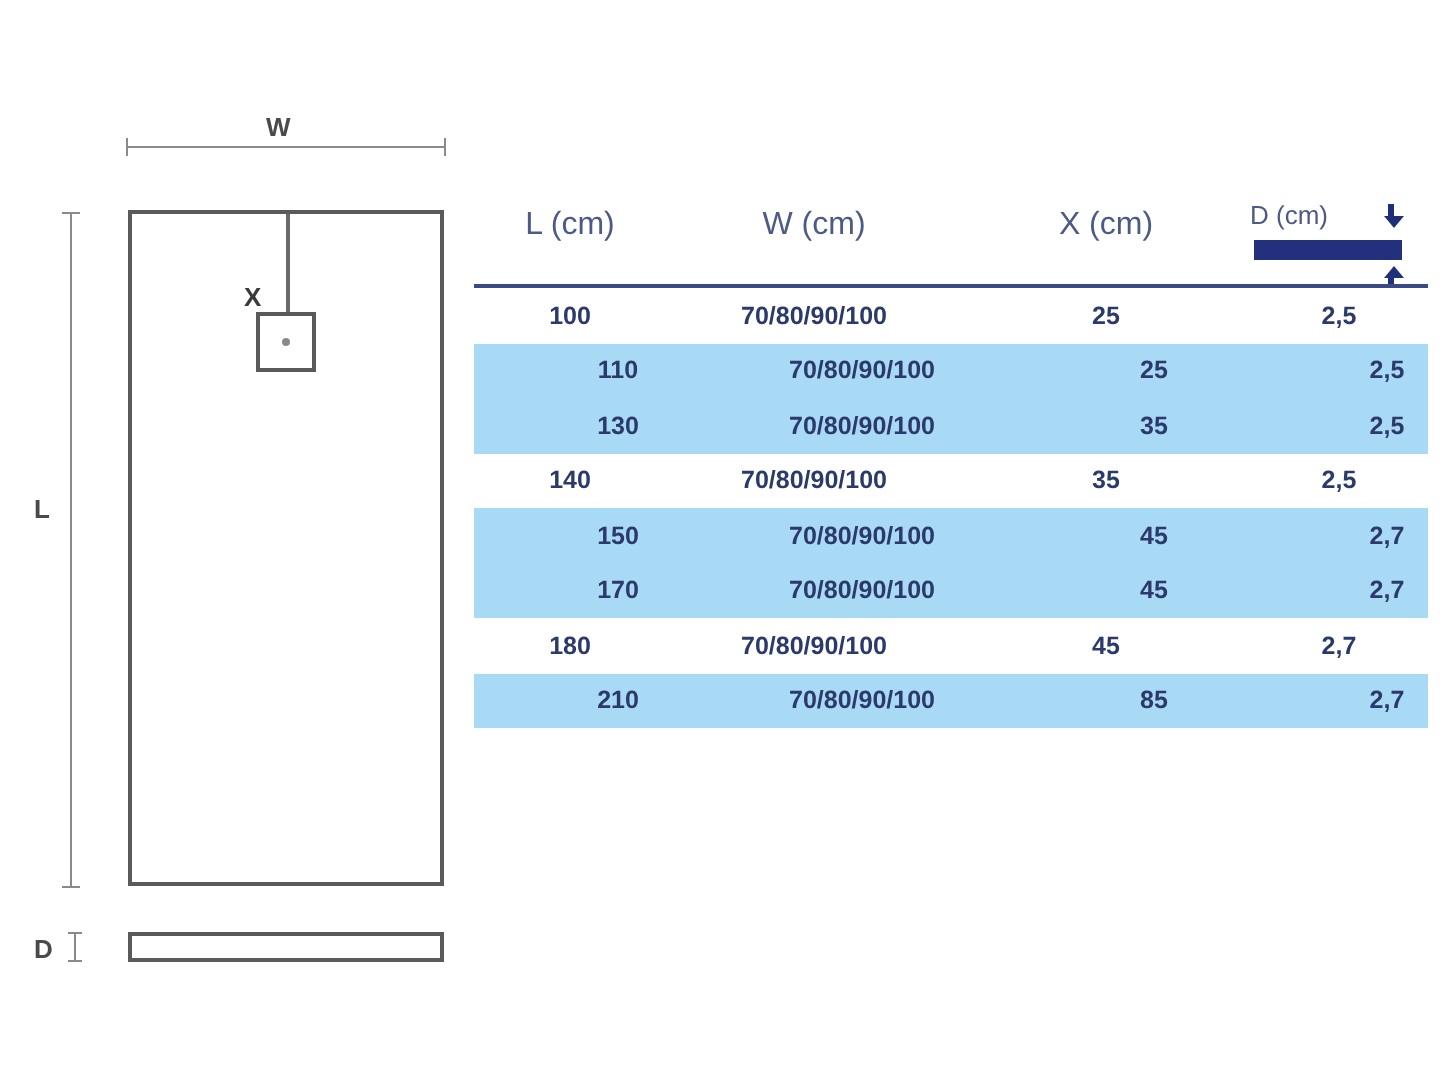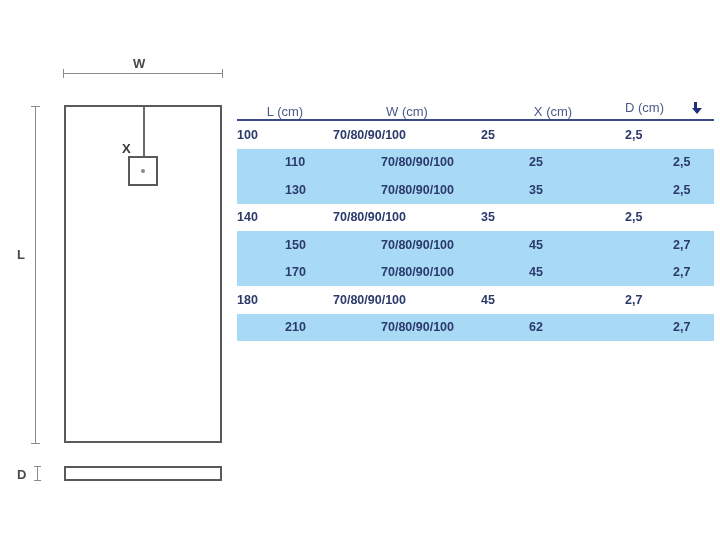--- a/index.html
+++ b/index.html
@@ -251,33 +251,34 @@
 
   table.spec {
     position: absolute;
     left: 0;
     top: 16px;
     width: 477px;
     border-collapse: collapse;
     table-layout: fixed;
   }
   table.spec thead th {
-    font-size: 13px;
+    font-size: 16px;
     font-weight: normal;
     color: #4c5a86;
     text-align: center;
-    padding: 0 0 0 0;
+    padding: 0 0 20px 0;
     border-bottom: 2px solid #3b4a87;
   }
   table.spec thead th.d-head {
     border-bottom: 2px solid #3b4a87;
   }
   table.spec tbody td {
     font-size: 12.5px;
     color: #2b3a6b;
+    text-align: center;
     height: 27.5px;
     padding: 0;
     font-weight: bold;
   }
   table.spec tbody tr.odd td {
     background: #a8d9f5;
     padding-left: 48px;
   }
   table.spec tbody tr.even td {
     background: #ffffff;
@@ -376,18 +377,18 @@
         </tr>
         <tr class="even">
           <td>180</td>
           <td>70/80/90/100</td>
           <td>45</td>
           <td>2,7</td>
         </tr>
         <tr class="odd">
           <td>210</td>
           <td>70/80/90/100</td>
-          <td>62</td>
+          <td>85</td>
           <td>2,7</td>
         </tr>
       </tbody>
   </table>
 </div>
 
 </body></html>

